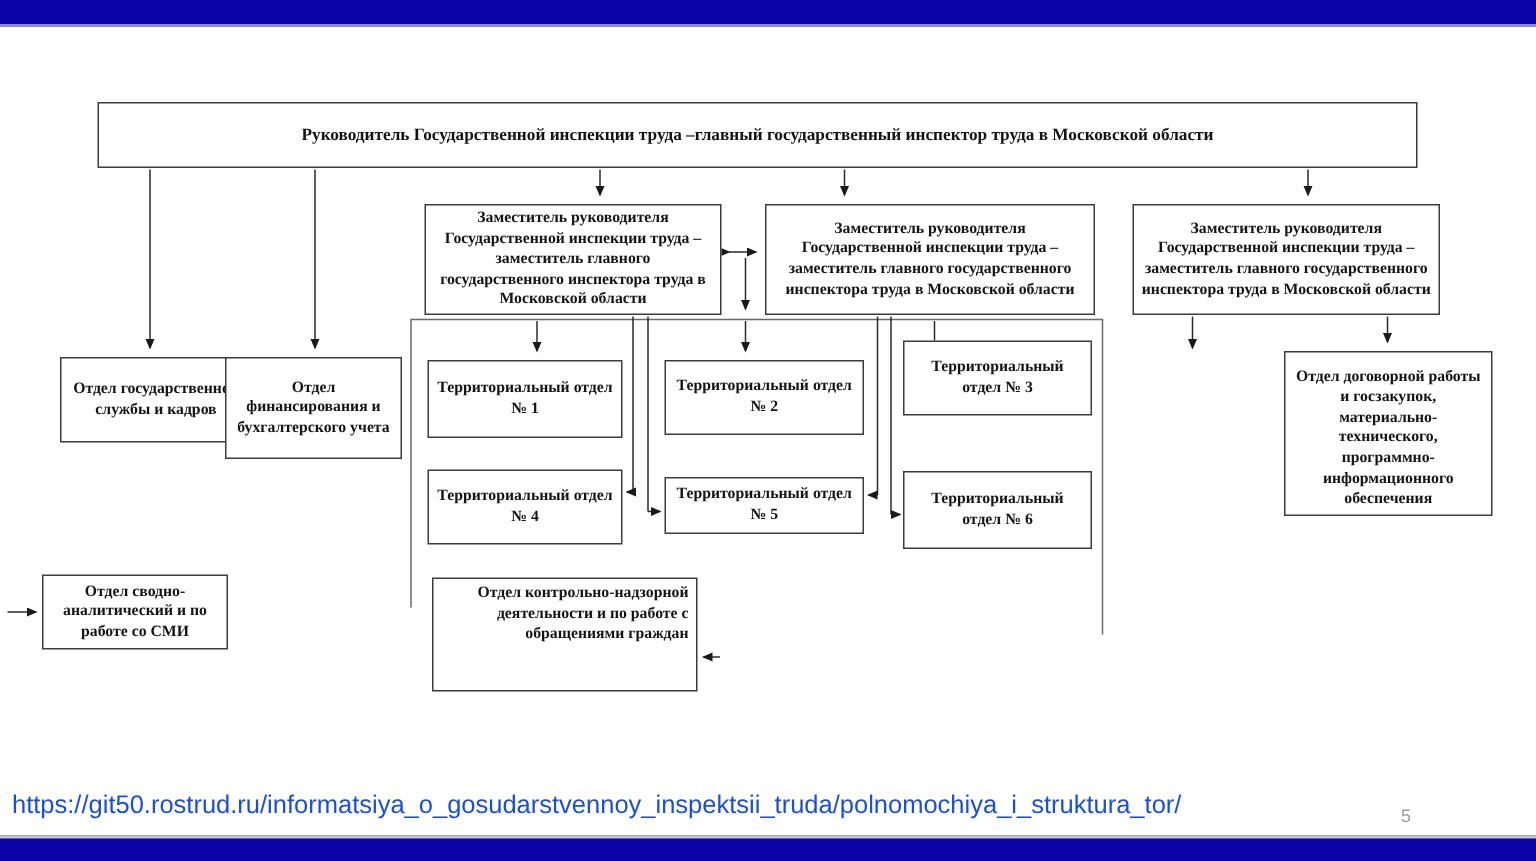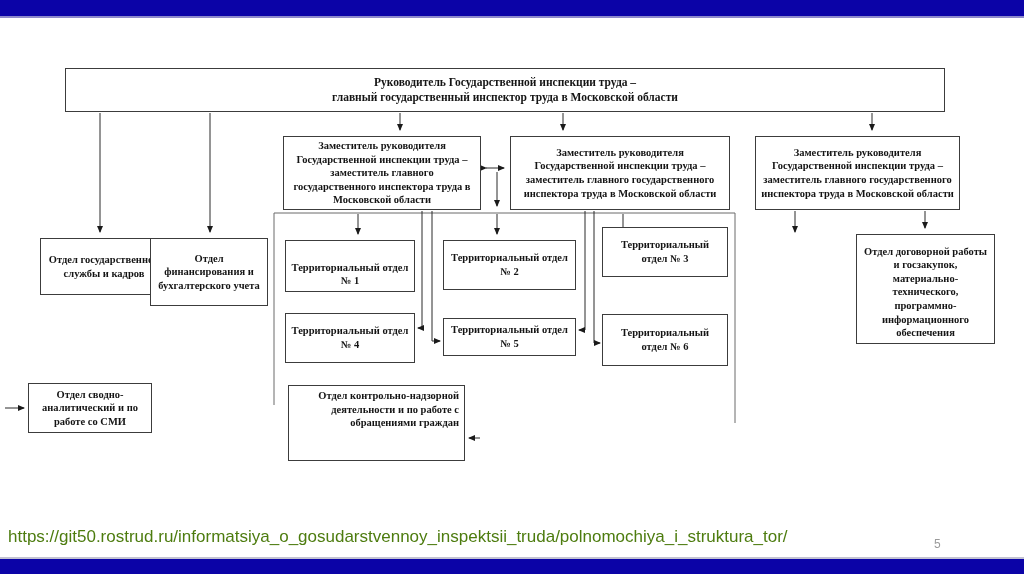--- a/index.html
+++ b/index.html
@@ -15,42 +15,42 @@
     position:absolute; left:0; top:557px; width:1024px; height:17px;
     background:#0b03a7; border-top:2px solid #c2c2d2;
   }
   .box{
     position:absolute; box-sizing:border-box; background:#fff;
     border:1px solid #3c3c3c; color:#141414; font-weight:bold;
     font-size:10.5px; line-height:1.3; text-align:center;
     display:flex; align-items:center; justify-content:center;
     padding:3px 5px;
   }
-  .director{left:65px; top:68px; width:880px; height:44px; flex-direction:column; font-size:11.5px;}
+  .director{left:65px; top:68px; width:880px; height:44px; flex-direction:row; font-size:11.5px;}
   .dep1{left:283px; top:136px; width:198px; height:74px;}
   .dep2{left:510px; top:136px; width:220px; height:74px;}
   .dep3{left:755px; top:136px; width:205px; height:74px;}
   .left1{left:12px;  top:238px; width:128px; height:57px;margin-left:28px;}
   .left2{left:150px; top:238px; width:118px; height:68px;}
-  .t1{left:285px; top:240px; width:130px; height:52px;align-items:flex-end;}
+  .t1{left:285px; top:240px; width:130px; height:52px;}
   .t2{left:443px; top:240px; width:133px; height:50px;}
   .t3{left:602px; top:227px; width:126px; height:50px;}
   .t4{left:285px; top:313px; width:130px; height:50px;}
   .t5{left:443px; top:318px; width:133px; height:38px;}
   .t6{left:602px; top:314px; width:126px; height:52px;}
   .r1{left:755px; top:238px; width:93px;  height:58px;}
   .r2{left:856px; top:234px; width:139px; height:110px;align-items:flex-end;}
   .media{left:28px; top:383px; width:124px; height:50px;text-align:center;}
   .control{left:288px; top:385px; width:177px; height:76px;
            align-items:flex-start; justify-content:flex-start; text-align:right;}
   .connectors{position:absolute; left:0; top:0; width:1024px; height:574px; pointer-events:none;}
   .footer-url{
     position:absolute; left:8px; top:527px; width:900px;
     font-family:"Liberation Sans", sans-serif; font-size:17px;
-    color:#4d7c0f; white-space:nowrap;
+    color:#1d4ed8; white-space:nowrap;
   }
   .page-num{
     position:absolute; left:934px; top:537px;
     font-family:"Liberation Sans", sans-serif; font-size:12px; color:#9a9a9a;
   }
 </style>
 </head>
 <body>
 
 <div class="slide">

